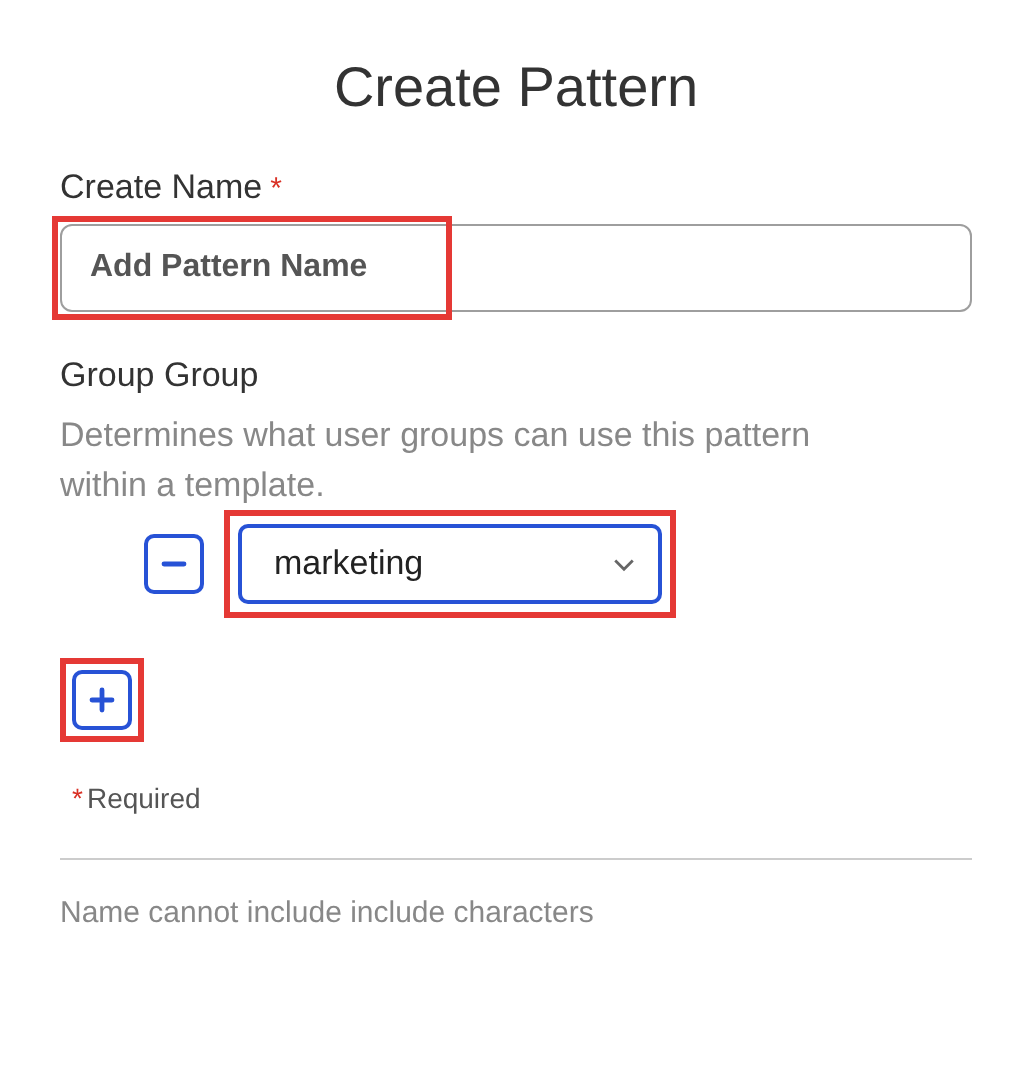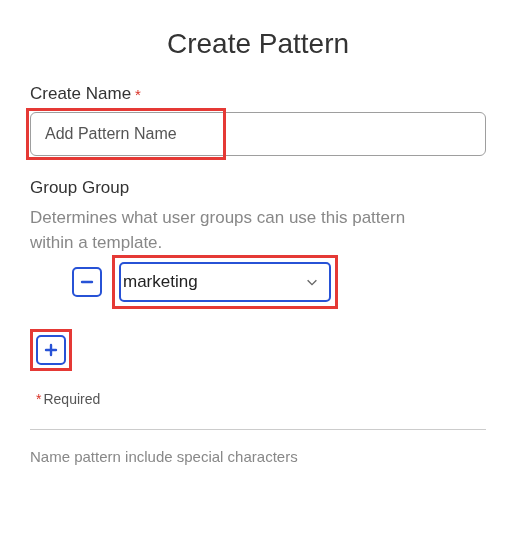--- a/index.html
+++ b/index.html
@@ -43,20 +43,21 @@
     }
     .text-input {
       width: 100%;
       height: 44px;
       border: 1px solid #9e9e9e;
       border-radius: 6px;
       padding: 0 14px;
       font-size: 16px;
       color: #555;
       background: #fff;
+      font-weight: bold;
     }
     .text-input::placeholder { color: #555; }
     .group-desc {
       font-size: 17px;
       color: #888;
       line-height: 1.45;
       max-width: 420px;
     }
     .group-row {
       display: flex;
@@ -84,21 +85,21 @@
     }
     .select-box {
       width: 212px;
       height: 40px;
       border: 2px solid #2752d6;
       border-radius: 5px;
       background: #fff;
       display: flex;
       align-items: center;
       justify-content: space-between;
-      padding: 0 10px 0 2px;
+      padding: 0 10px 0 16px;
       font-size: 17px;
       color: #222;
       cursor: pointer;
     }
     .chevron {
       width: 14px;
       height: 14px;
     }
     .add-row {
       margin-bottom: 20px;
@@ -171,13 +172,13 @@
     </button>
   </span>
 </div>
 
 <div class="required-note">
   <span class="star">*</span><span>Required</span>
 </div>
 
 <hr>
 
-<div class="footnote">Name pattern include special characters</div>
+<div class="footnote">Name cannot include include characters</div>
 
 </body></html>

